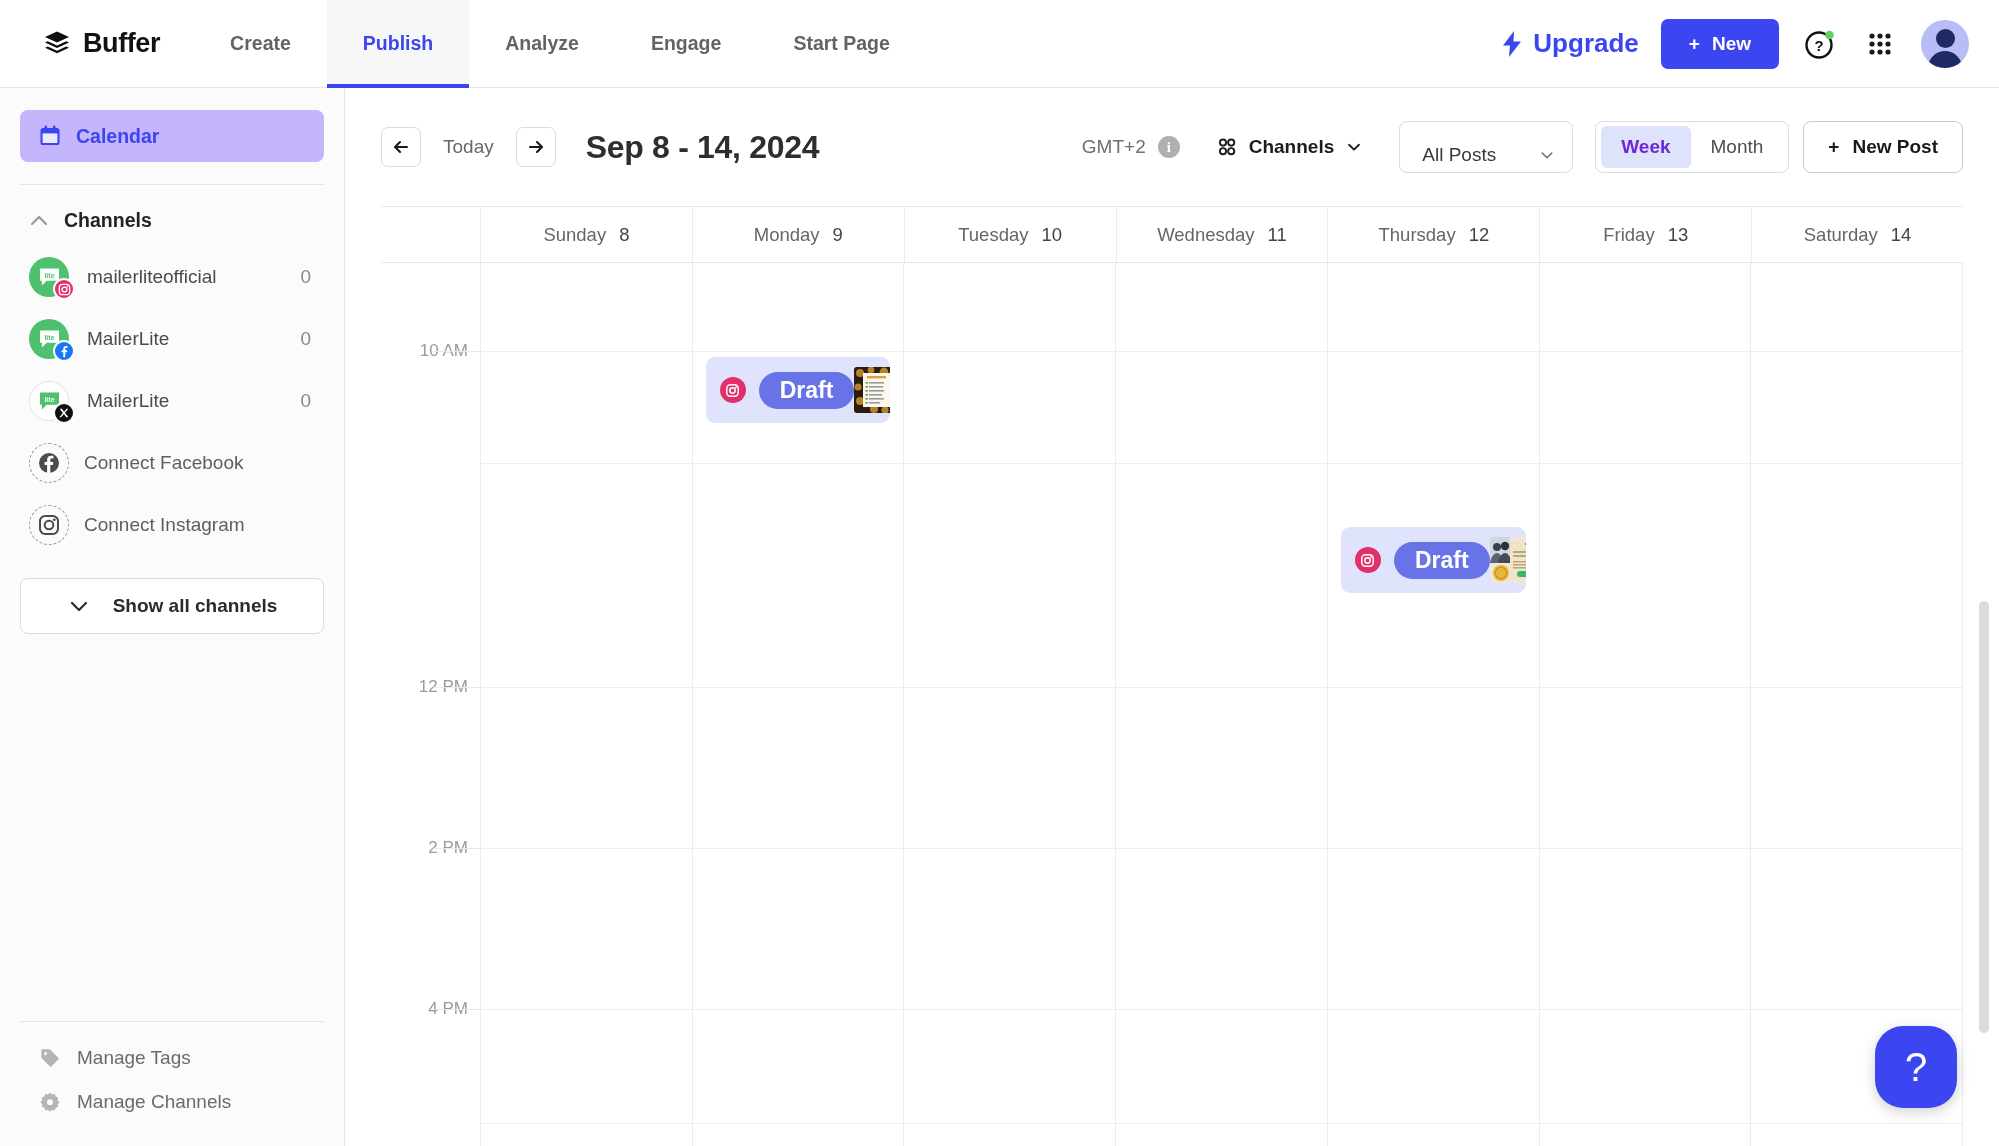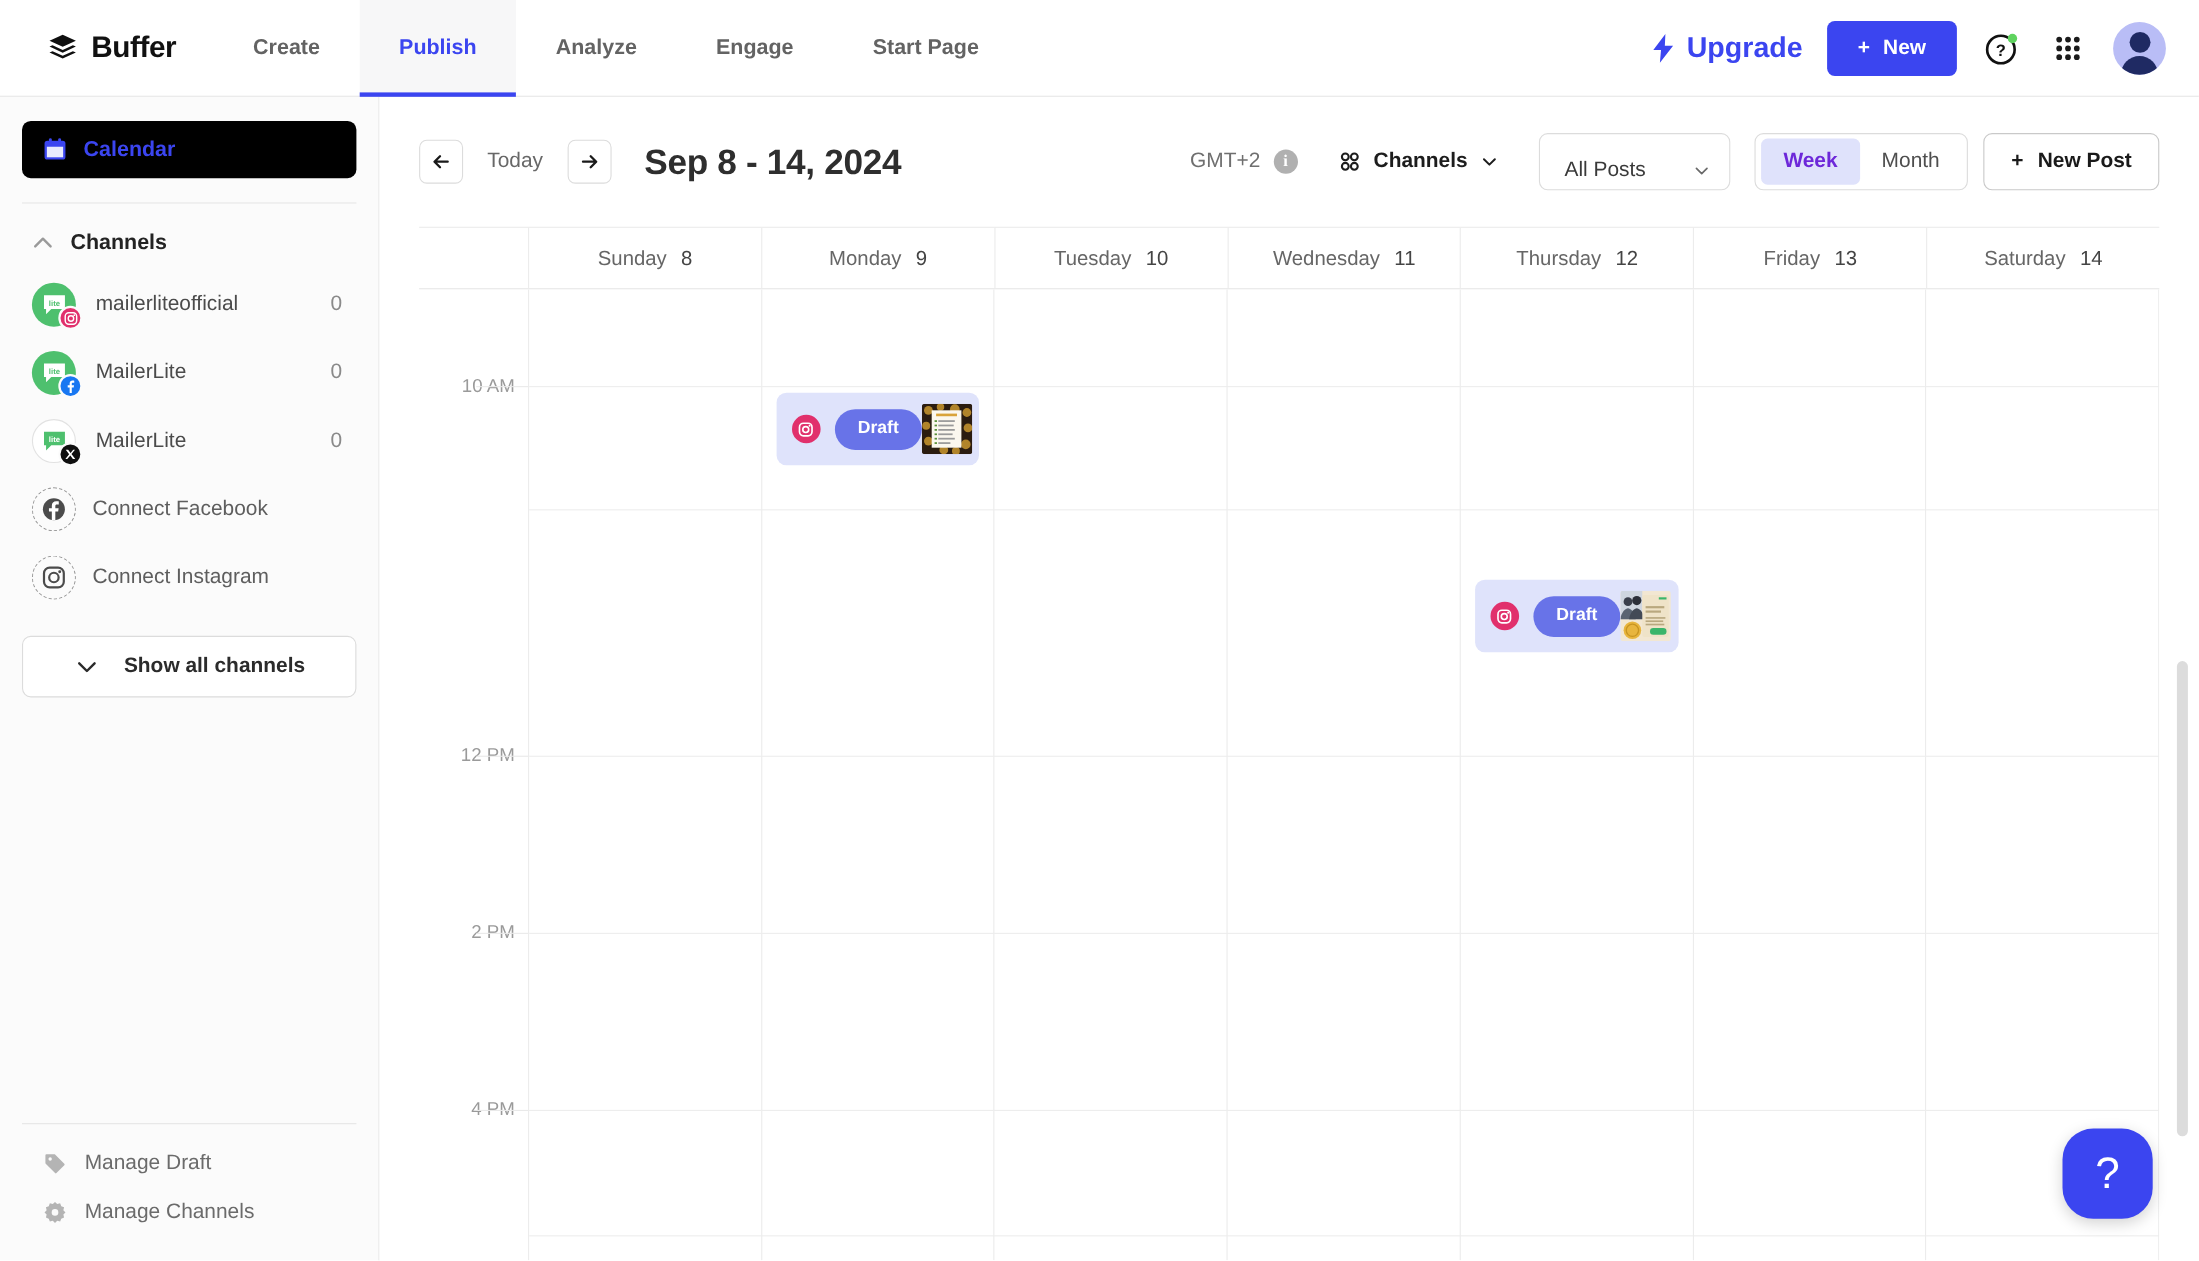--- a/index.html
+++ b/index.html
@@ -63,21 +63,21 @@
   
   .sidebar {
     width: 345px; min-width: 345px;
     background: #fbfbfb; border-right: 1px solid #e6e6e6;
     display: flex; flex-direction: column; position: relative;
   }
   .side-top { padding: 22px 20px 0 20px; }
   .side-item-cal {
     display: flex; align-items: center; gap: 14px;
     height: 52px; padding: 0 18px; border-radius: 8px;
-    background: #000000; color: #3b45f0; font-size: 19.5px; font-weight: 700; cursor: pointer;
+    background: #c4b5fd; color: #3b45f0; font-size: 19.5px; font-weight: 700; cursor: pointer;
   }
   .side-divider { height: 1px; background: #e6e6e6; margin: 22px 20px 0 20px; }
   .channels-head {
     display: flex; align-items: center; gap: 14px;
     padding: 24px 20px 0 28px; cursor: pointer;
   }
   .channels-head .label { font-size: 19.5px; font-weight: 700; color: #232323; }
   .chan-list { padding: 14px 20px 0 20px; }
   .chan-row {
     display: flex; align-items: center; gap: 18px;
@@ -201,21 +201,21 @@
     display: flex; align-items: center; padding: 0 14px;
     cursor: pointer; overflow: hidden;
   }
   .pc-badge {
     width: 26px; height: 26px; border-radius: 50%; background: #e1306c;
     display: flex; align-items: center; justify-content: center; flex: none;
   }
   .pc-pill {
     margin-left: 13px; background: #6873e8; color: #fff;
     height: 37px; padding: 0 21px; border-radius: 19px;
-    display: flex; align-items: center; font-size: 16px; font-weight: 700; flex: none;
+    display: flex; align-items: center; font-size: 23px; font-weight: 700; flex: none;
   }
   .pc-thumb {
     margin-left: auto; width: 46px; height: 46px; border-radius: 3px;
     overflow: hidden; flex: none; position: relative;
   }
 
   
   .vscroll {
     position: absolute; right: 10px; width: 10px; border-radius: 5px;
     background: #dcdcdc; cursor: pointer;
@@ -408,21 +408,21 @@
         <span>Show all channels</span>
       </div>
 
       <div class="side-bottom">
         <div class="rule"></div>
         <div class="manage-row">
           <svg width="22" height="22" viewBox="0 0 24 24">
             <path d="M2.5 11.3V3.5a1 1 0 011-1h7.8c.3 0 .55.1.75.3l9.2 9.2a1 1 0 010 1.4l-7.8 7.8a1 1 0 01-1.4 0L2.8 12a1 1 0 01-.3-.7z" fill="#b4b4b4"></path>
             <circle cx="7.2" cy="7.2" r="1.7" fill="#fbfbfb"></circle>
           </svg>
-          <span>Manage Draft</span>
+          <span>Manage Tags</span>
         </div>
         <div class="manage-row">
           <svg width="22" height="22" viewBox="0 0 24 24">
             <path d="M12 1.8l2.2 2.1 2.9-.7 1.1 2.8 2.8 1.1-.7 2.9 2.1 2.2-2.1 2.2.7 2.9-2.8 1.1-1.1 2.8-2.9-.7L12 22.6l-2.2-2.1-2.9.7-1.1-2.8-2.8-1.1.7-2.9L1.6 12.2l2.1-2.2-.7-2.9 2.8-1.1 1.1-2.8 2.9.7L12 1.8z" fill="#b4b4b4"></path>
             <circle cx="12" cy="12.2" r="3.3" fill="#fbfbfb"></circle>
           </svg>
           <span>Manage Channels</span>
         </div>
       </div>
     </div>

